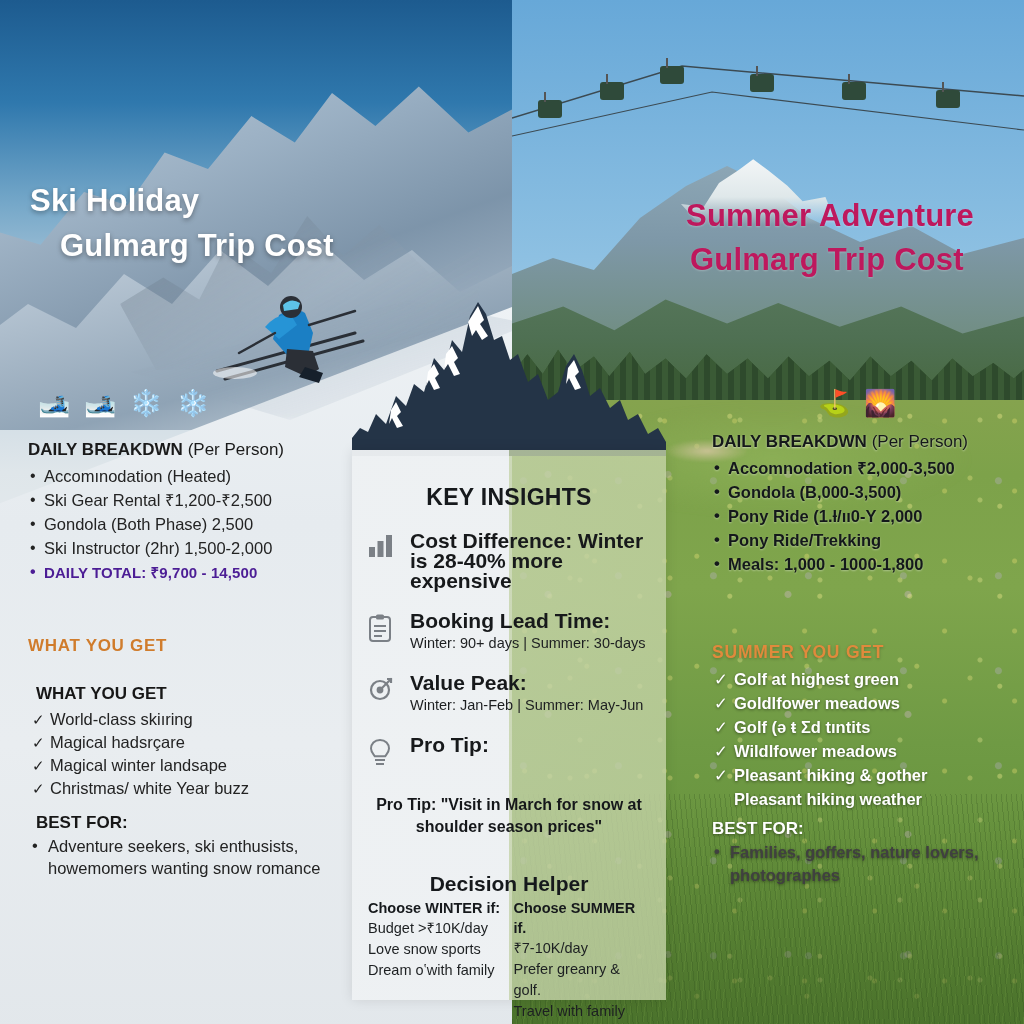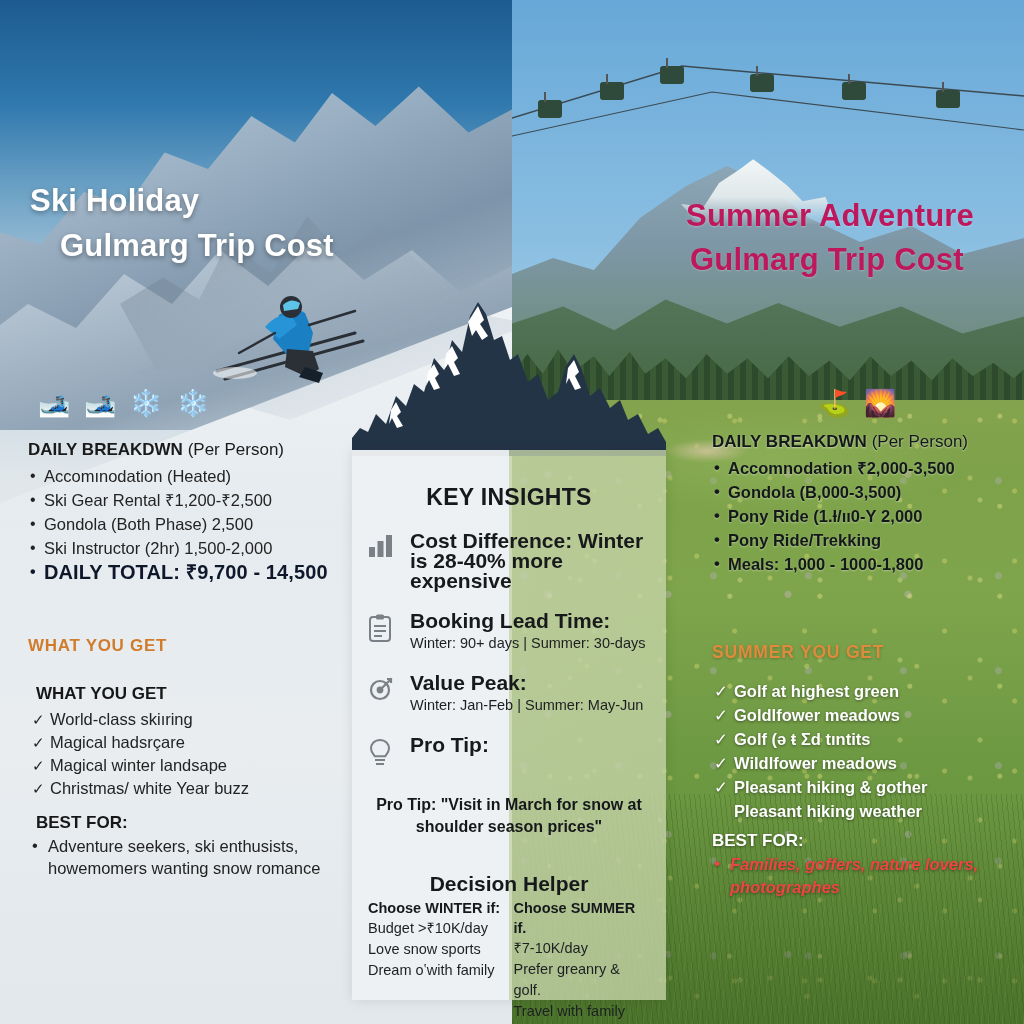--- a/index.html
+++ b/index.html
@@ -155,21 +155,21 @@
   .wc-head .sub { font-weight: normal; }
   .wc-list { list-style: none; }
   .wc-list li {
     font-size: 16.5px; line-height: 23px; color: #232323;
     padding-left: 16px; position: relative; margin-bottom: 1px;
   }
   .wc-list li::before {
     content: "•"; position: absolute; left: 2px; top: -1px; font-size: 16px;
   }
   .wc-list li.total {
-    color: #0f172a; font-weight: bold; font-size: 20px; letter-spacing: .1px;
+    color: #4c1d95; font-weight: bold; font-size: 15px; letter-spacing: .1px;
   }
   .wc-section-orange {
     margin-top: 52px; color: #d07c2c; font-weight: bold; font-size: 17px;
     letter-spacing: .7px;
   }
   .wc-subhead {
     margin-top: 28px; font-weight: bold; font-size: 17px; color: #171717;
     padding-left: 8px;
   }
   .wc-checks { list-style: none; margin-top: 4px; }
@@ -200,35 +200,35 @@
   .sc-list li {
     font-size: 16.5px; line-height: 24px; color: #14181b; font-weight: bold;
     padding-left: 16px; position: relative;
     text-shadow: 0 1px 2px rgba(255,255,255,.35);
   }
   .sc-list li::before { content: "•"; position: absolute; left: 2px; top: -1px; }
   .sc-section-orange {
     margin-top: 66px; color: #e08a3c; font-weight: bold; font-size: 17.5px;
     letter-spacing: .8px; text-shadow: 0 1px 3px rgba(0,0,0,.25);
   }
-  .sc-checks { list-style: none; margin-top: 16px; }
+  .sc-checks { list-style: none; margin-top: 4px; }
   .sc-checks li {
     font-size: 16.5px; line-height: 24px; color: #ffffff; font-weight: bold;
     padding-left: 22px; position: relative; text-shadow: 0 1px 3px rgba(0,0,0,.45);
   }
   .sc-checks li::before { content: "✓"; position: absolute; left: 2px; top: 0; font-weight: normal; }
   .sc-checks li.nocheck::before { content: ""; }
   .sc-bestfor {
     margin-top: 8px; font-weight: bold; font-size: 17px; color: #ffffff;
     text-shadow: 0 1px 3px rgba(0,0,0,.45);
   }
   .sc-bestlist { list-style: none; margin-top: 2px; }
   .sc-bestlist li {
-    font-size: 16.5px; line-height: 23px; color: #ef4444; font-weight: bold;
-    padding-left: 18px; position: relative; text-shadow: 0 1px 3px rgba(0,0,0,.45); font-style: italic;
+    font-size: 16.5px; line-height: 23px; color: #404040; font-weight: bold;
+    padding-left: 18px; position: relative; text-shadow: 0 1px 3px rgba(0,0,0,.45);
   }
   .sc-bestlist li::before { content: "•"; position: absolute; left: 2px; top: -1px; }
 
   
   .center-mountain {
     position: absolute; left: 352px; top: 296px; width: 314px; height: 160px; z-index: 7;
   }
 
   
   .center-panel {

